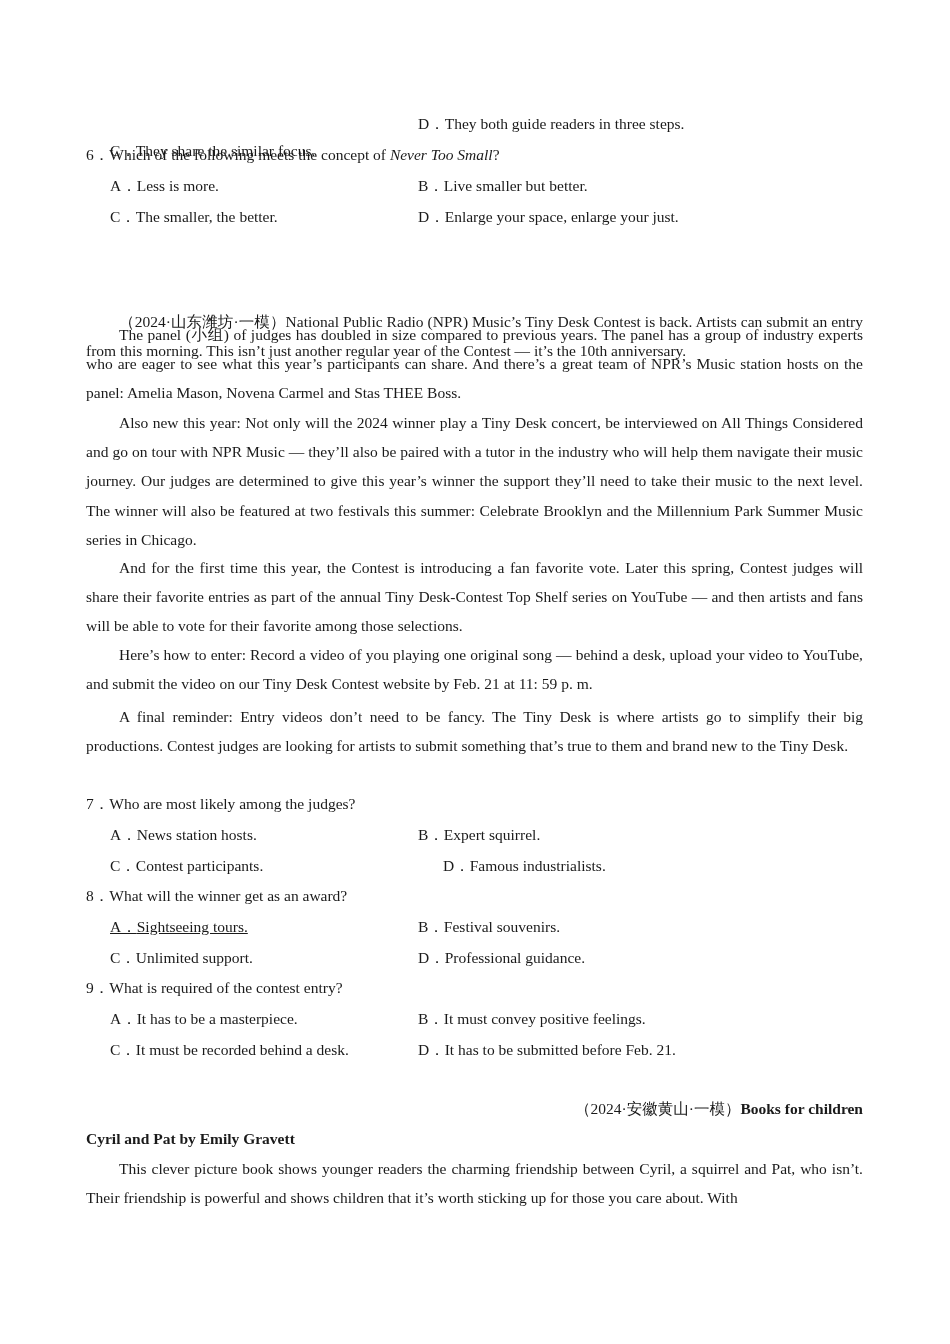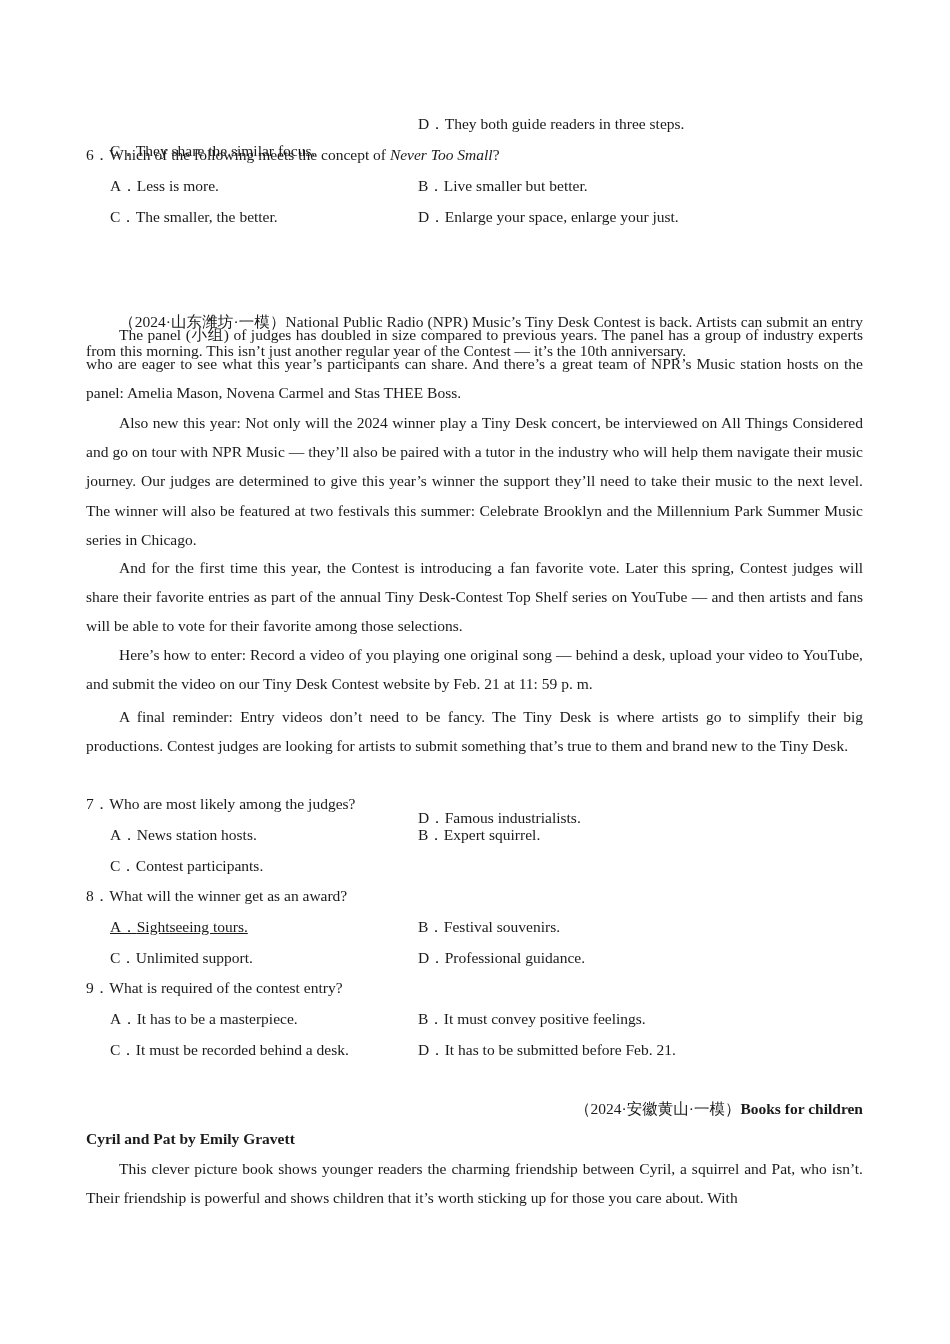--- a/index.html
+++ b/index.html
@@ -62,21 +62,21 @@
   </div>
   <div class="opt optL" style="top:825px;">
     <span>A．</span><span>News station hosts.</span>
   </div>
   <div class="opt optR" style="top:825px;">
     <span>B．</span><span>Expert squirrel.</span>
   </div>
   <div class="opt optL" style="top:856px;">
     <span>C．</span><span>Contest participants.</span>
   </div>
-  <div class="opt optR" style="top:808px;">
+  <div class="opt optR" style="top:856px;margin-left:25px;">
     <span>D．</span><span>Famous industrialists.</span>
   </div>
 
   <div class="line" style="top:886px;">
     <span>8．</span><span>What will the winner get as an award?</span>
   </div>
   <div class="opt optL" style="top:917px;text-decoration:underline;">
     <span>A．</span><span>Sightseeing tours.</span>
   </div>
   <div class="opt optR" style="top:917px;">

